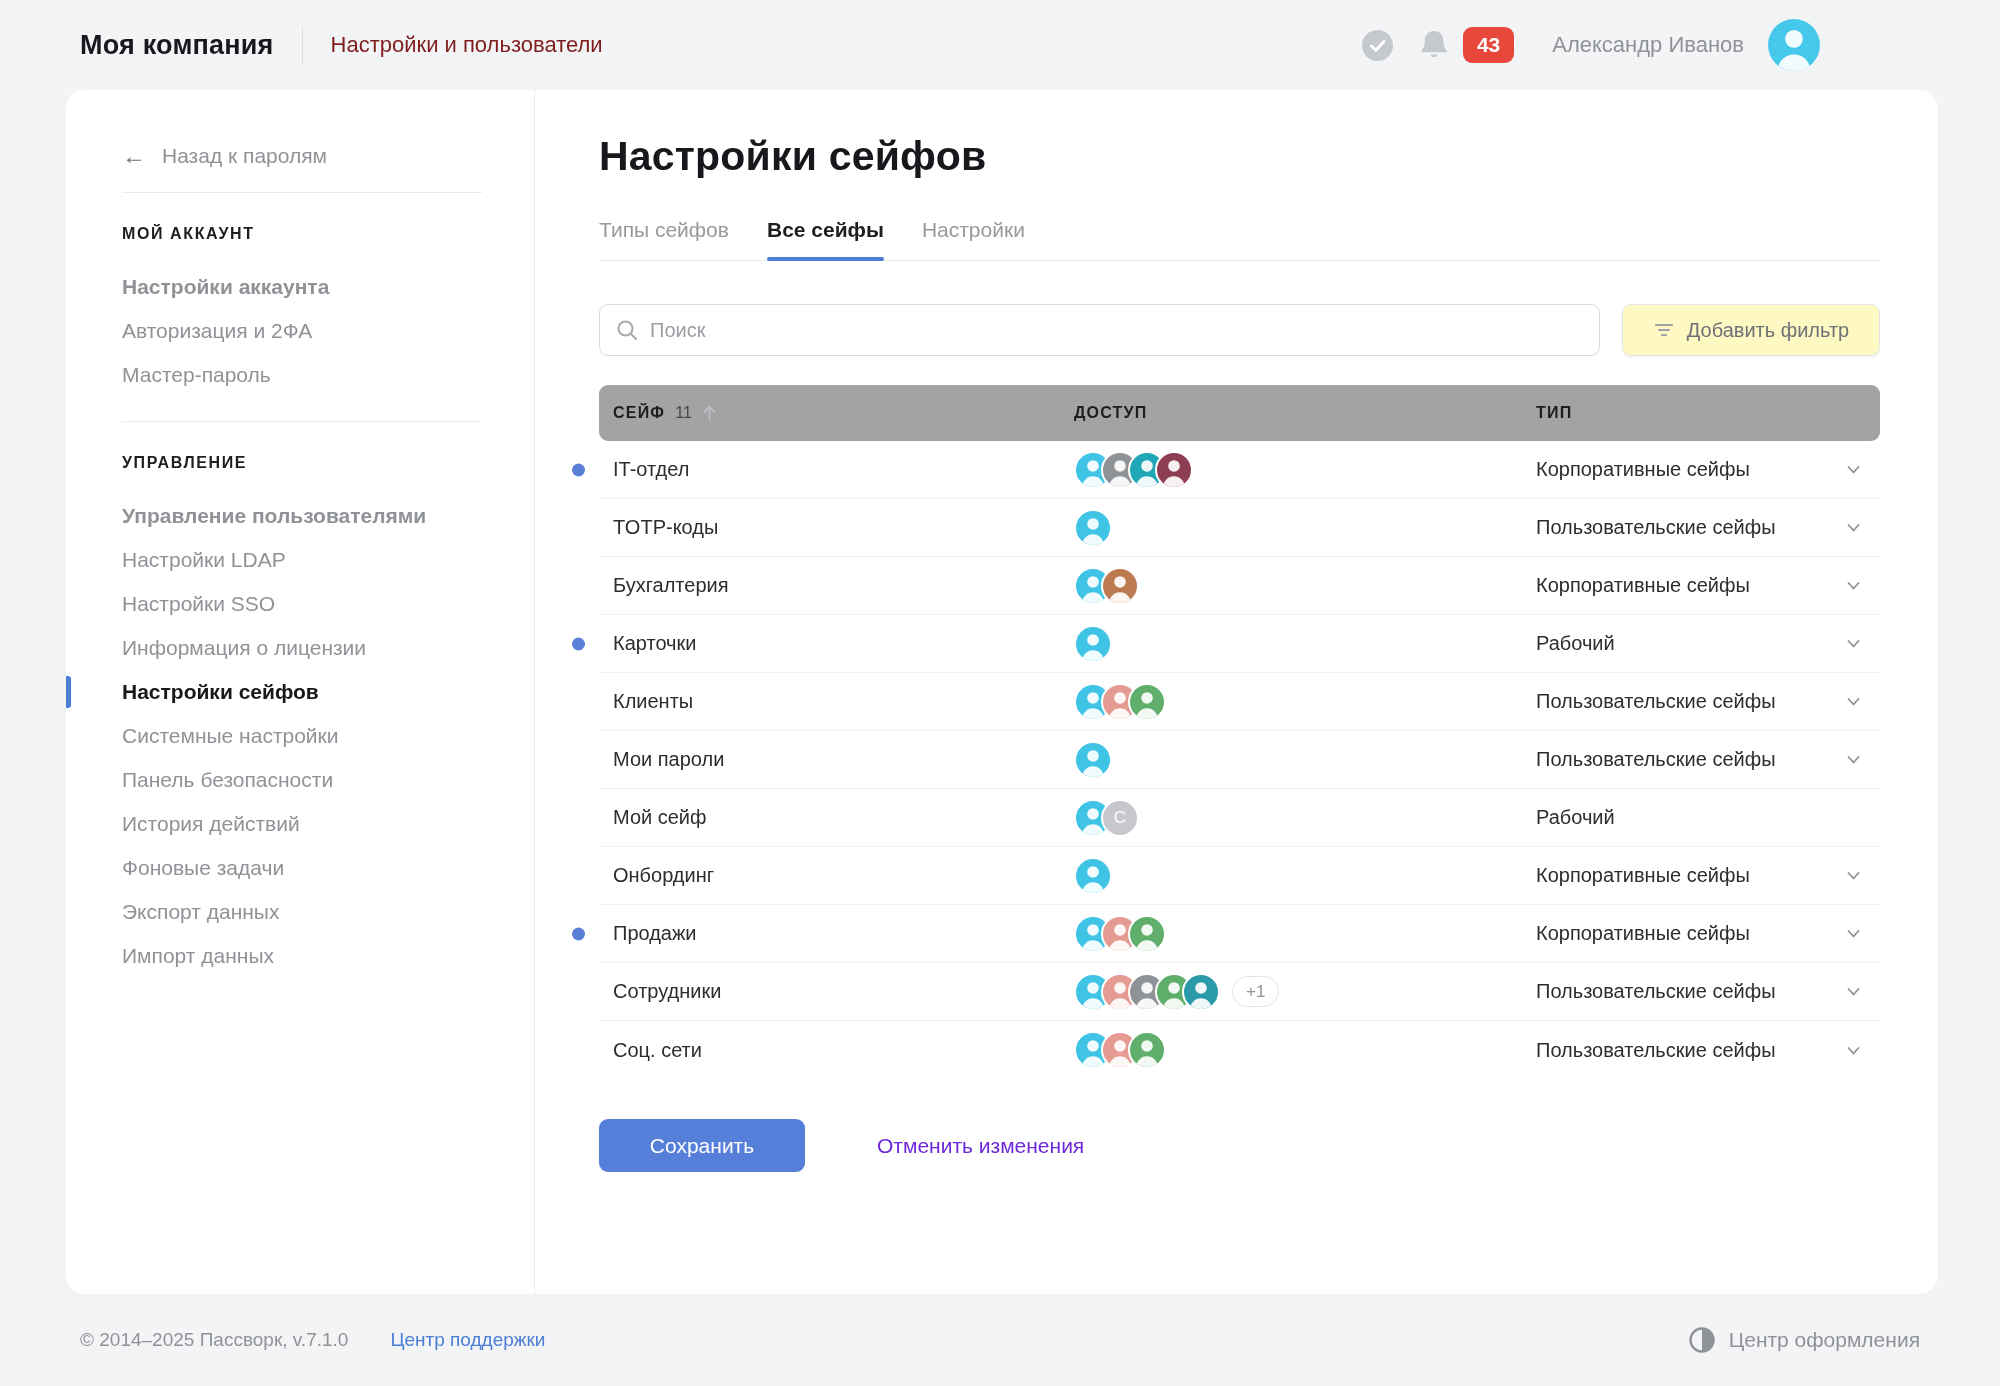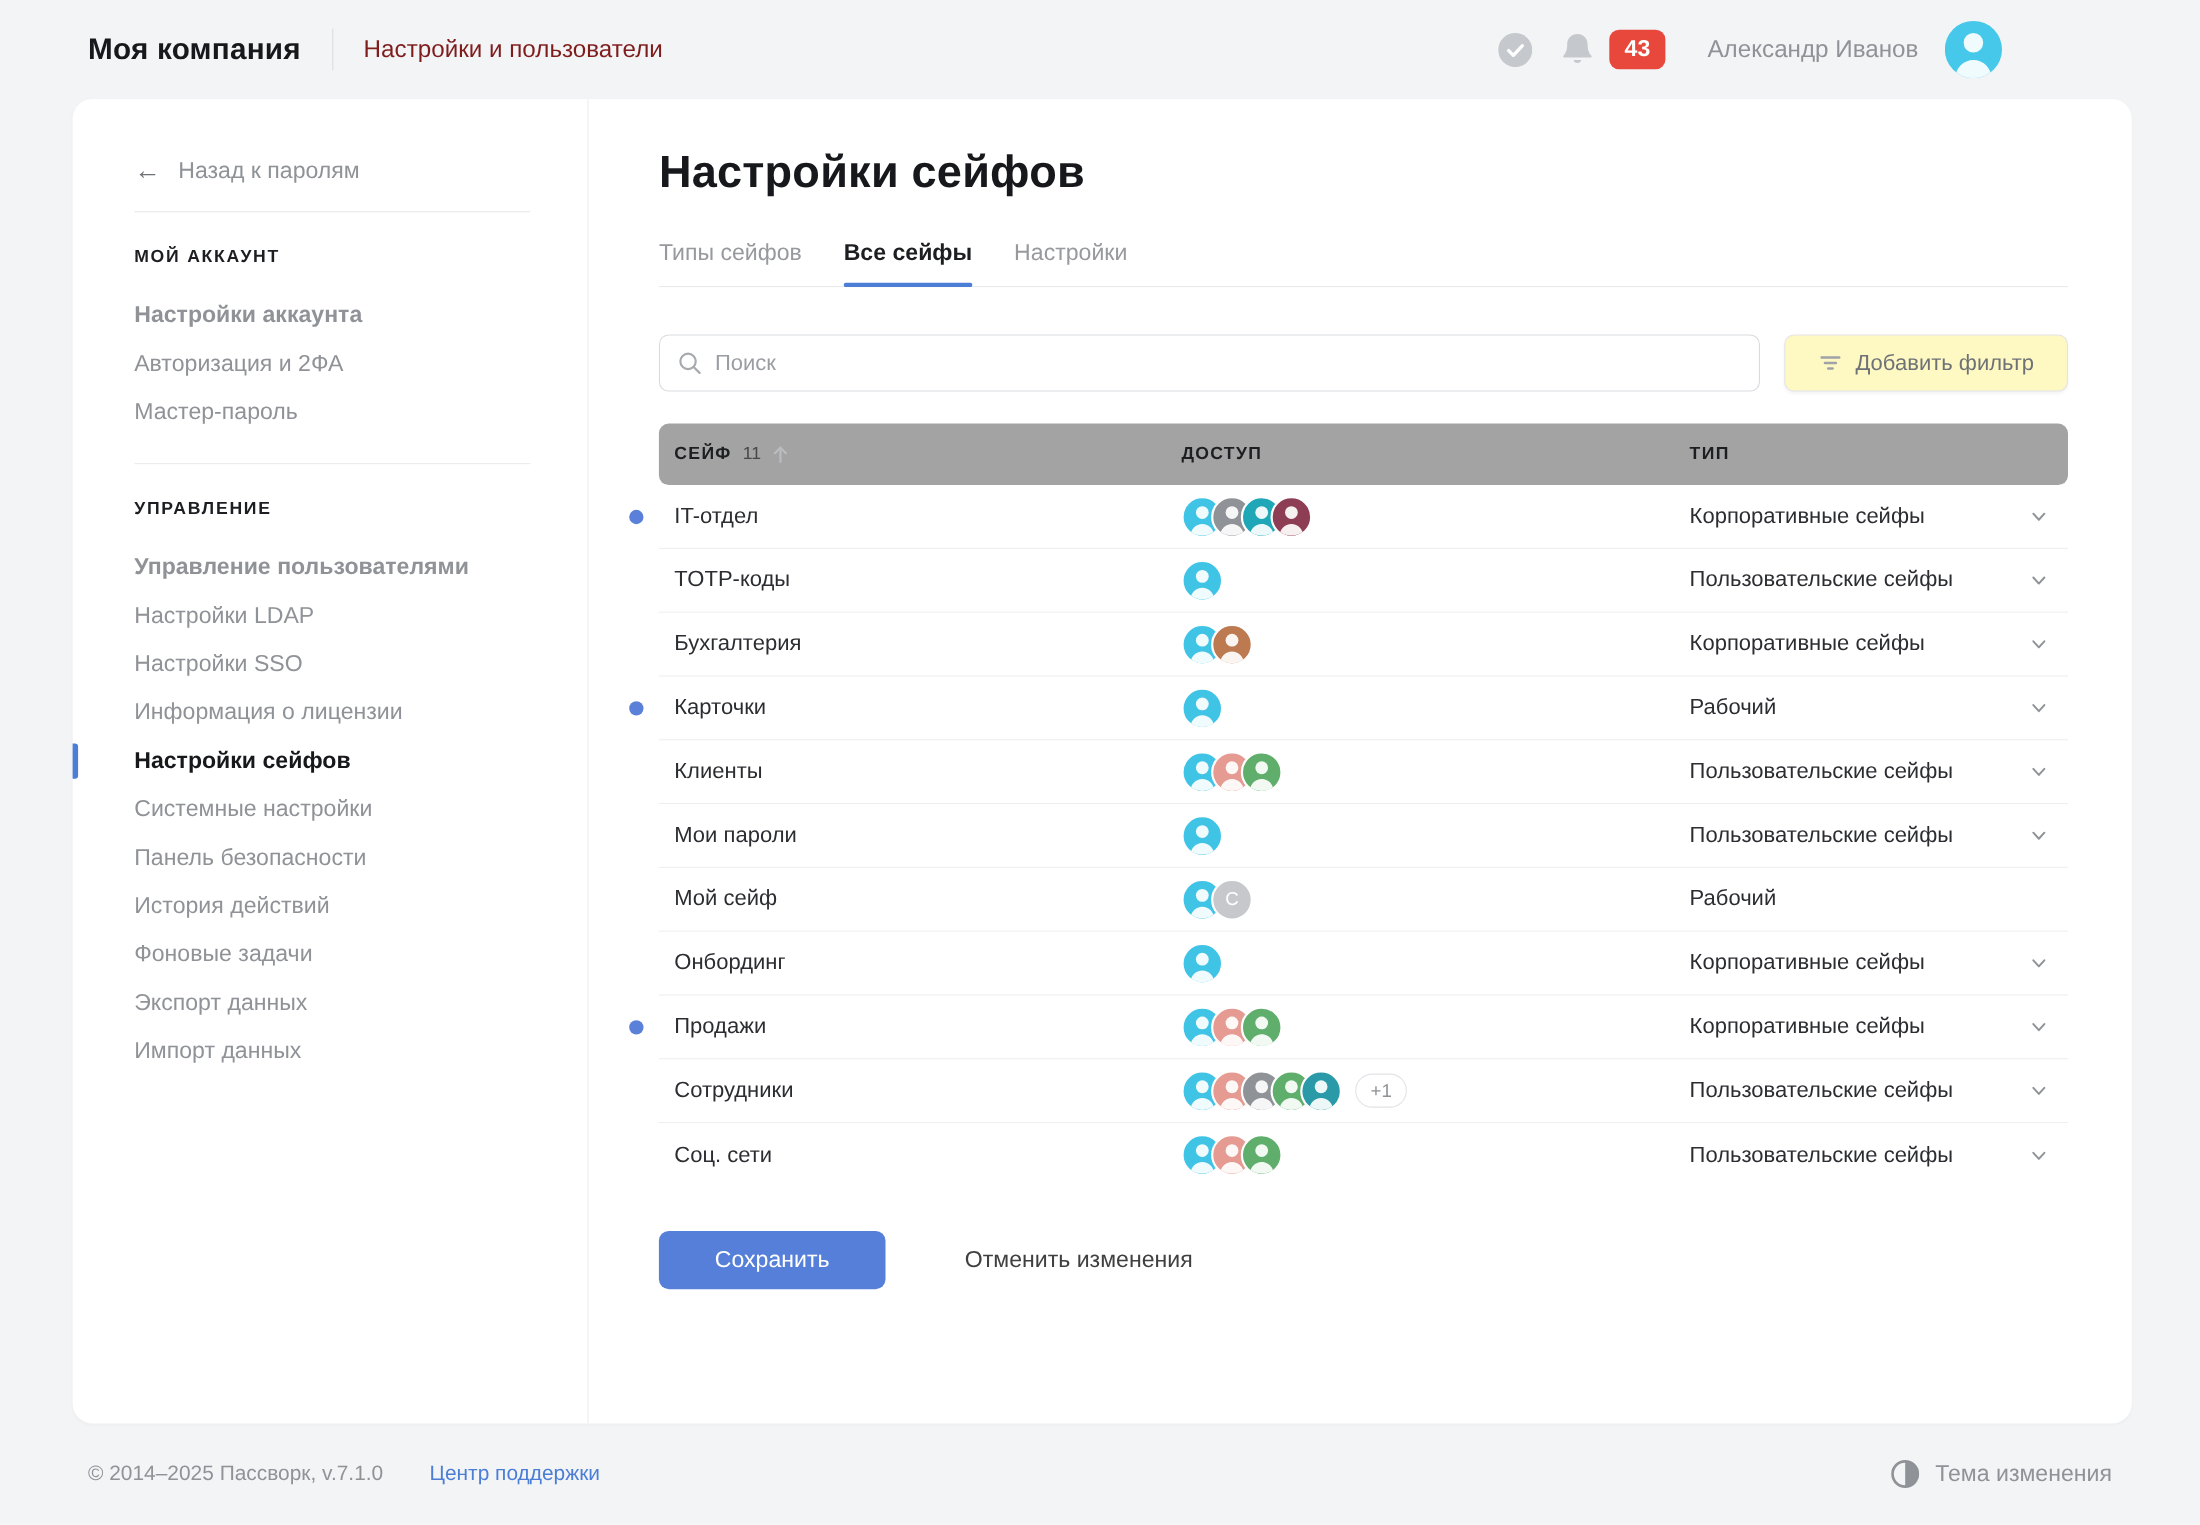--- a/index.html
+++ b/index.html
@@ -137,21 +137,21 @@
   .cell-type{ font-size:20px; color:#2c2d31;}
   .chev{ display:flex; color:#8f9297;}
 
   
   .actions{ display:flex; align-items:center; margin-top:40px;}
   .save-btn{
     width:206px; height:53px; background:#567fd9; border:none; border-radius:9px;
     color:#fff; font-size:21px; cursor:pointer; font-family:"Liberation Sans", sans-serif;
   }
   .cancel-btn{
-    margin-left:72px; background:none; border:none; font-size:21px; color:#404040;
+    margin-left:72px; background:none; border:none; font-size:21px; color:#6d28d9;
     cursor:pointer; font-family:"Liberation Sans", sans-serif;
   }
 
   
   .footer{
     position:absolute; left:0; bottom:0; width:2000px; height:92px;
     display:flex; align-items:center; padding:0 80px;
   }
   .copyright{ font-size:19px; color:#8f9297;}
   .support-link{ margin-left:42px; font-size:19px; color:#4c7ed6; cursor:pointer;}
@@ -557,15 +557,15 @@
 <div class="footer">
   <span class="copyright">© 2014–2025 Пассворк, v.7.1.0</span>
   <span class="support-link">Центр поддержки</span>
   <span class="theme-toggle">
     <span style="display:flex">
       <svg width="26" height="26" viewBox="0 0 26 26">
           <circle cx="13" cy="13" r="11.5" fill="none" stroke="#8f9297" stroke-width="2.4"></circle>
           <path d="M13 1.5a11.5 11.5 0 0 1 0 23z" fill="#8f9297"></path>
         </svg>
     </span>
-    <span>Тема изменения</span>
+    <span>Центр оформления</span>
   </span>
 </div>
 
 </body></html>

